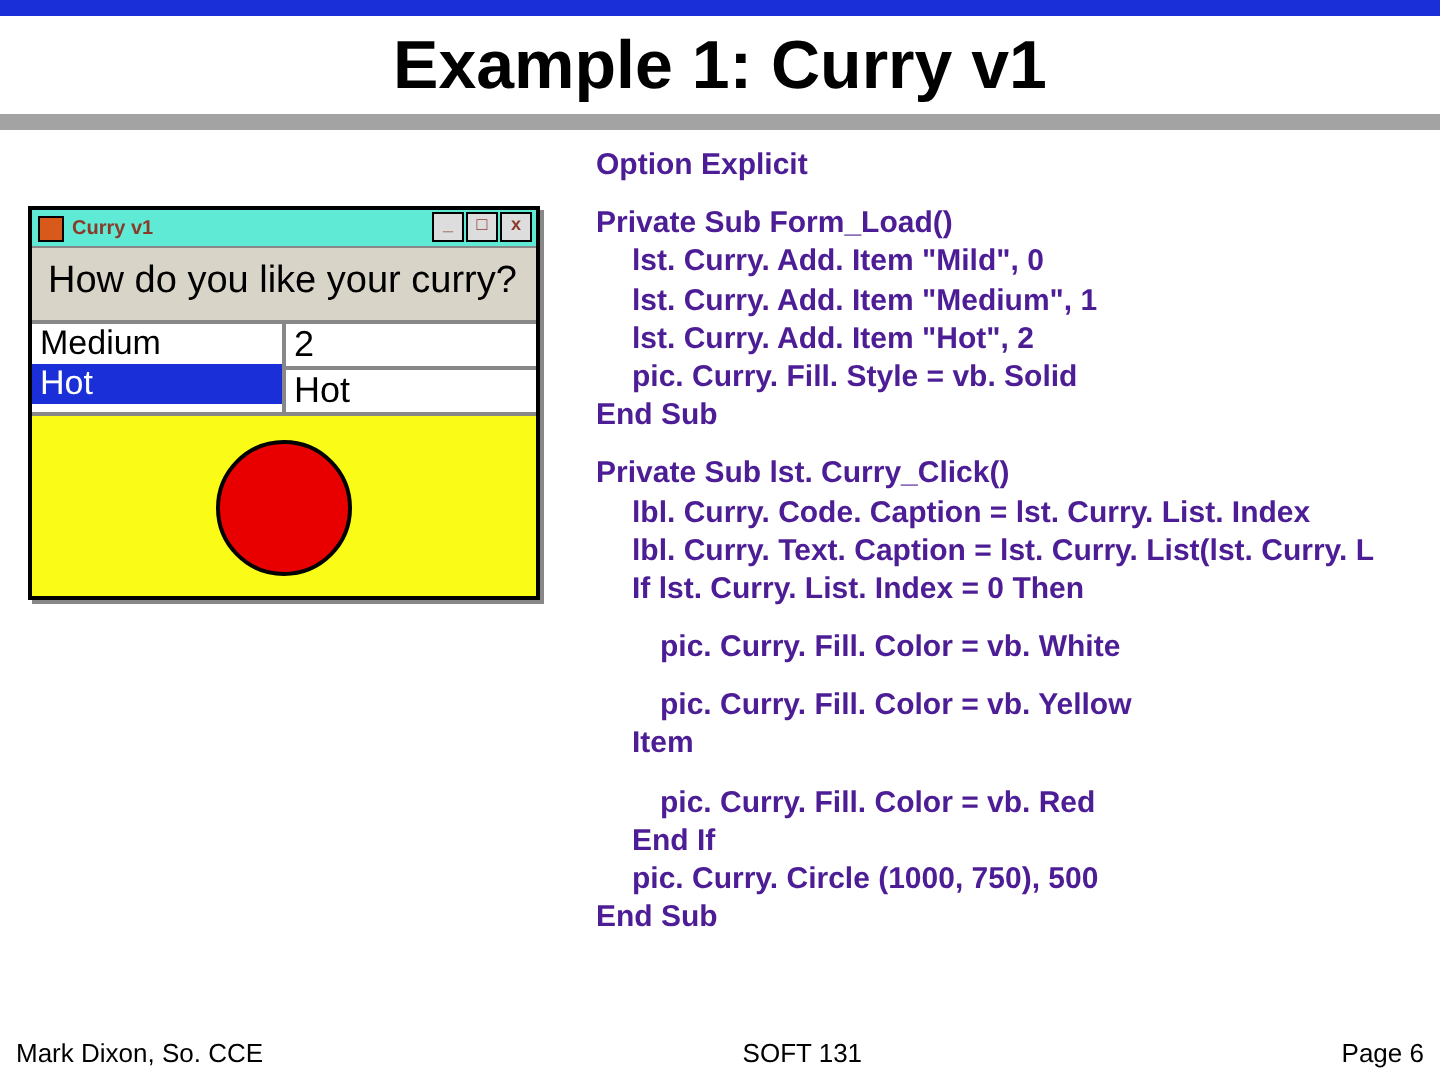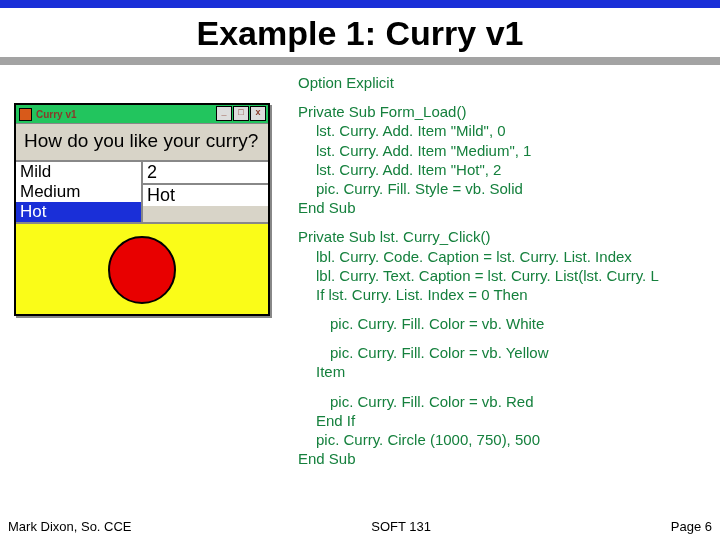--- a/index.html
+++ b/index.html
@@ -28,37 +28,37 @@
     flex-direction: row;
     padding: 0 8px;
   }
   .left {
     width: 290px;
     padding-top: 30px;
   }
   .right {
     flex: 1;
     font-size: 15px;
-    font-weight: normal;
+    font-weight: bold;
     line-height: 1.28;
-    color: #15803d;
+    color: #4c1d95;
   }
   .right .option { margin-bottom: 10px; }
   .right .ind { padding-left: 18px; }
   .right .ind2 { padding-left: 32px; margin-top: 10px; }
   
   .vbwin {
     width: 252px;
     border: 2px solid #000;
     background: #d8d4c8;
     box-shadow: 2px 2px 0 #888;
     margin-left: 6px;
   }
   .titlebar {
-    background: #22c55e;
+    background: #5eead4;
     border-bottom: 1px solid #888;
     height: 18px;
     display: flex;
     align-items: center;
     font-size: 10px;
     font-weight: bold;
     padding-left: 3px;
     position: relative;
     color: #8a3a2a;
   }
@@ -156,21 +156,20 @@
         <span>Curry v1</span>
         <div class="tb-buttons">
           <div class="tb-btn">_</div>
           <div class="tb-btn">□</div>
           <div class="tb-btn">x</div>
         </div>
       </div>
       <div class="prompt">How do you like your curry?</div>
       <div class="midrow">
         <div class="listbox">
-          <div>Mild</div>
           <div>Medium</div>
           <div class="sel">Hot</div>
         </div>
         <div class="infocol">
           <div class="idx">2</div>
           <div class="name">Hot</div>
         </div>
       </div>
       <div class="picarea">
         <div class="circle"></div>

